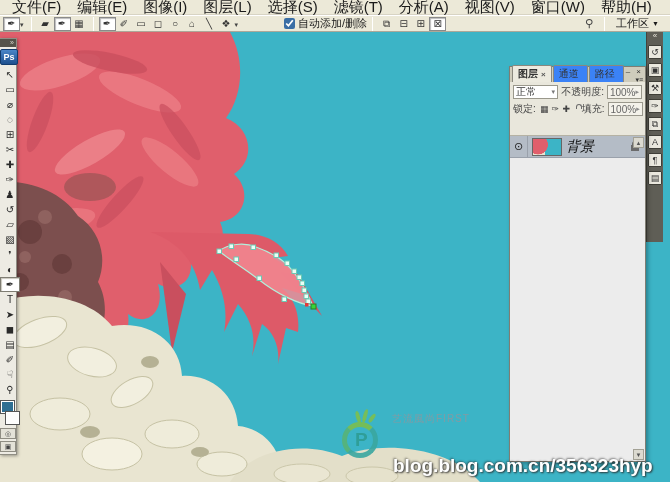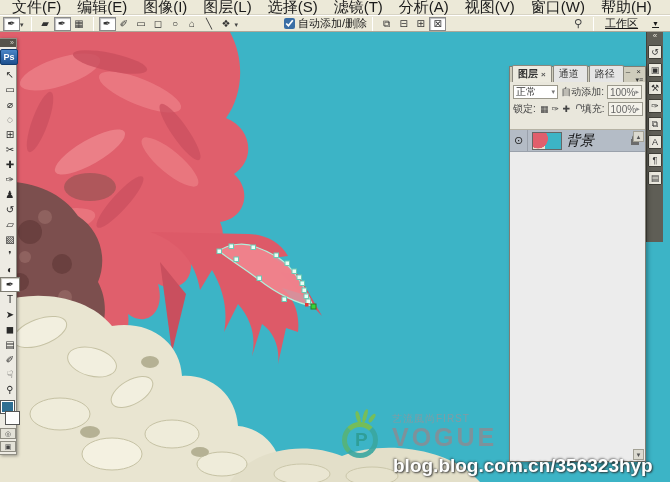--- a/index.html
+++ b/index.html
@@ -19,21 +19,21 @@
     display:flex; align-items:center; padding:0 3px; z-index:30; }
   .ob-btn { width:17px; height:14px; display:flex; align-items:center; justify-content:center;
     font-size:10px; color:#333; border:1px solid transparent; background:transparent; }
   .ob-btn.selected { background:#fff; border:1px solid #8a8a8a; box-shadow:inset 1px 1px 1px #bbb; }
   .ob-sep { width:1px; height:14px; background:#aca899; border-right:1px solid #fff; margin:0 5px; }
   .ob-drop { font-size:7px; color:#444; margin:3px 2px 0 0; }
   #auto-add { display:flex; align-items:center; gap:3px; margin-left:6px;padding-left:38px; }
   #auto-add input { width:11px; height:11px; accent-color:#3a6ea5; }
   #auto-add label { font-size:11px; color:#1a1a1a; }
   #ob-right { margin-left:auto; display:flex; align-items:center; gap:6px; padding-right:8px; }
-  #workspace-btn { display:flex; align-items:center; gap:14px; font-size:11px; color:#1a1a1a;text-decoration:underline; }
+  #workspace-btn { display:flex; align-items:center; gap:3px; font-size:11px; color:#1a1a1a; }
   #bridge-btn { font-size:11px; color:#444; }
 
   
   #canvas { position:absolute; left:0; top:32px; width:670px; height:450px; background:#3cb4c6; z-index:1; }
   #canvas svg { display:block; }
 
   
   #toolbar { position:absolute; left:0; top:38px; width:17px; z-index:20;
     background:#edebe3; border:1px solid #8f8d83; border-left:none; box-shadow:1px 1px 3px rgba(0,0,0,.35); }
   #toolbar-header { height:8px; background:#55534a; color:#d8d6cc; font-size:7px; line-height:7px;
@@ -51,21 +51,21 @@
     border:1px solid #fff; outline:1px solid #555; }
   .tb-extra { width:16px; height:11px; margin:2px auto; border:1px solid #8f8d83; background:#e4e2d8;
     display:flex; align-items:center; justify-content:center; font-size:7px; color:#444; }
 
   
   #layers-panel { position:absolute; left:509px; top:66px; width:137px; height:396px; z-index:25;
     background:#e9e7dc; border:1px solid #7f7d73; box-shadow:2px 2px 4px rgba(0,0,0,.3);
     display:flex; flex-direction:column; }
   #lp-tabs { height:15px; display:flex; align-items:flex-end; background:#cfccbc; padding-left:2px; position:relative; }
   .lp-tab { font-size:10px; padding:1px 5px; border:1px solid #8a887e; border-bottom:none;
-    background:#e5e5e5; color:#333; margin-right:1px; border-radius:2px 2px 0 0; white-space:nowrap; }
+    background:#3b82f6; color:#333; margin-right:1px; border-radius:2px 2px 0 0; white-space:nowrap; }
   .lp-tab.selected { background:#eceadf; font-weight:bold; }
   .lp-tab .tab-x { font-size:8px; margin-left:3px; color:#555; }
   #lp-winbtns { position:absolute; right:2px; top:0; font-size:8px; color:#333; letter-spacing:2px; }
   #lp-menu-btn { position:absolute; right:2px; top:9px; font-size:7px; color:#333; }
   #lp-controls { background:#e9e7dc; border-bottom:1px solid #b5b2a4; padding:3px 3px 2px; }
   .lp-row { display:flex; align-items:center; gap:3px; margin-bottom:3px; }
   .lp-select { width:56px; height:14px; background:#fff; border:1px solid #9a988c; font-size:10px;
     display:flex; align-items:center; justify-content:space-between; padding:0 2px; color:#333; }
   .lp-field { width:38px; height:14px; background:#f4f2ea; border:1px solid #9a988c; font-size:10px;
     display:flex; align-items:center; justify-content:space-between; padding:0 2px; color:#666; }
@@ -355,27 +355,27 @@
       </div>
     </div>
   <span id="lp-winbtns">– ×</span>
   <span id="lp-menu-btn">▾≡</span>
   <div id="lp-controls">
     <div class="lp-row">
       <span class="lp-select">
         <span>正常</span>
         <span style="font-size:7px;color:#777">▾</span>
       </span>
-      <span class="lp-label">自动添加:</span>
+      <span class="lp-label">不透明度:</span>
       <span class="lp-field">
         <span>100%</span>
         <span style="font-size:7px;color:#888">▸</span>
       </span>
     </div>
-    <div class="lp-row" style="margin-bottom:11px">
+    <div class="lp-row" style="margin-bottom:17px">
       <span class="lp-label">锁定:</span>
       <span style="display:flex">
 
           <span class="lock-ico">▦</span>
 
           <span class="lock-ico">✑</span>
 
           <span class="lock-ico">✚</span>
         </span>
       <span class="css-lock"></span>
@@ -426,16 +426,15 @@
 <div id="watermark">
   <div id="wm-logo">
     <div class="wm-leaf" id="leaf1"></div>
     <div class="wm-leaf" id="leaf2"></div>
     <div class="wm-leaf" id="leaf3"></div>
     <div id="wm-ring"></div>
     <div id="wm-p">P</div>
   </div>
   <div id="wm-text">
     <div id="wm-line1">艺流風尚FIRST</div>
-    <div id="wm-line2">VOGUE</div>
   </div>
   <div id="wm-url">blog.blog.com.cn/356323hyp</div>
 </div>
 
 </body></html>

